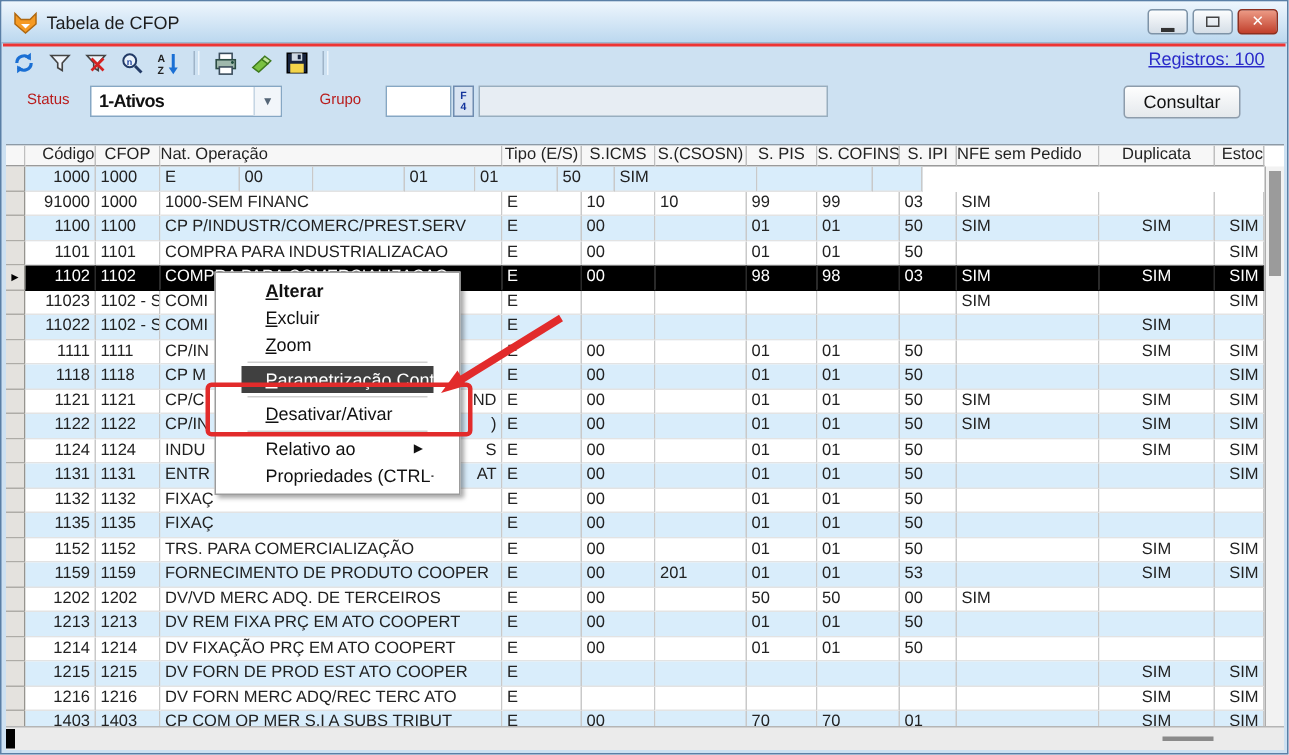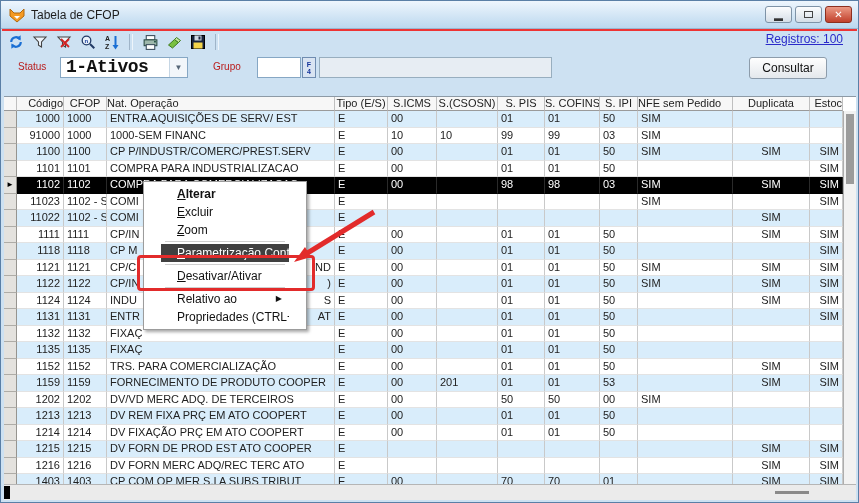--- a/index.html
+++ b/index.html
@@ -30,22 +30,22 @@
   
   .toolbar{position:absolute;left:4px;top:32px;height:20px;display:flex;align-items:center;z-index:5}
   .tico{width:24px;height:18px;display:flex;align-items:center;justify-content:center}
   .tsep{width:2px;height:16px;border-left:1px solid #9fb4c8;border-right:1px solid #eef5fb;margin:0 5px}
   .reg-link{position:absolute;top:32px;right:16px;font-size:12px;color:#2a2ac9;text-decoration:underline;z-index:5}
 
   
   .flabel{position:absolute;font-size:10px;color:#b91c1c;z-index:5}
   .combo{position:absolute;left:60px;top:57px;width:128px;height:21px;background:#fff;
     border:1px solid #86a7c4;box-sizing:border-box;display:flex;z-index:5}
-  .combo-text{flex:1;font-size:18px;font-weight:bold;line-height:19px;padding-left:5px;color:#111;
-    font-family:Liberation Mono, monospace;letter-spacing:-0.5px}
+  .combo-text{flex:1;font-size:12px;font-weight:bold;line-height:19px;padding-left:5px;color:#111;
+    font-family:Liberation Sans, sans-serif;letter-spacing:-0.5px}
   .combo-arrow{width:17px;border-left:1px solid #c6d6e4;background:#f2f6fa;display:flex;align-items:center;justify-content:center;font-size:8px;color:#567}
   .tinput{position:absolute;height:21px;background:#fff;border:1px solid #86a7c4;box-sizing:border-box;
     font-size:12px;padding:0 3px;z-index:5;font-family:inherit}
   .tinput.dim{background:#e7edf3;border-color:#98aebf}
   .f4btn{position:absolute;left:302px;top:57px;width:14px;height:21px;border:1px solid #6f8cb0;
     background:#d9e4f2;box-sizing:border-box;z-index:5;display:flex;flex-direction:column;
     align-items:center;justify-content:center;font-size:7px;font-weight:bold;color:#13339b;line-height:7px}
   .btn{position:absolute;left:749px;top:57px;width:78px;height:22px;border:1px solid #8d9cab;border-radius:3px;
     background:linear-gradient(#fefefe,#e4e8ec);font-size:12px;color:#111;z-index:5;
     display:flex;align-items:center;justify-content:center;box-sizing:border-box}
@@ -223,24 +223,20 @@
       <div class="hcell c-ipi">S. IPI</div>
       <div class="hcell c-nfe">NFE sem Pedido</div>
       <div class="hcell c-dup">Duplicata</div>
       <div class="hcell c-est">Estoc</div>
     </div>
   <div class="gbody" id="grid-body">
       <div class="row r-blue">
         <div class="gutter c-gutter"></div>
         <div class="cell c-codigo">1000</div>
         <div class="cell c-cfop">1000</div>
-        <div class="cell c-nat">
-          <span>ENTRA.AQUISIÇÕES DE SERV/ EST</span>
-          <span></span>
-        </div>
         <div class="cell c-tipo">E</div>
         <div class="cell c-icms">00</div>
         <div class="cell c-csosn"></div>
         <div class="cell c-pis">01</div>
         <div class="cell c-cofins">01</div>
         <div class="cell c-ipi">50</div>
         <div class="cell c-nfe">SIM</div>
         <div class="cell c-dup"></div>
         <div class="cell c-est"></div>
       </div>

